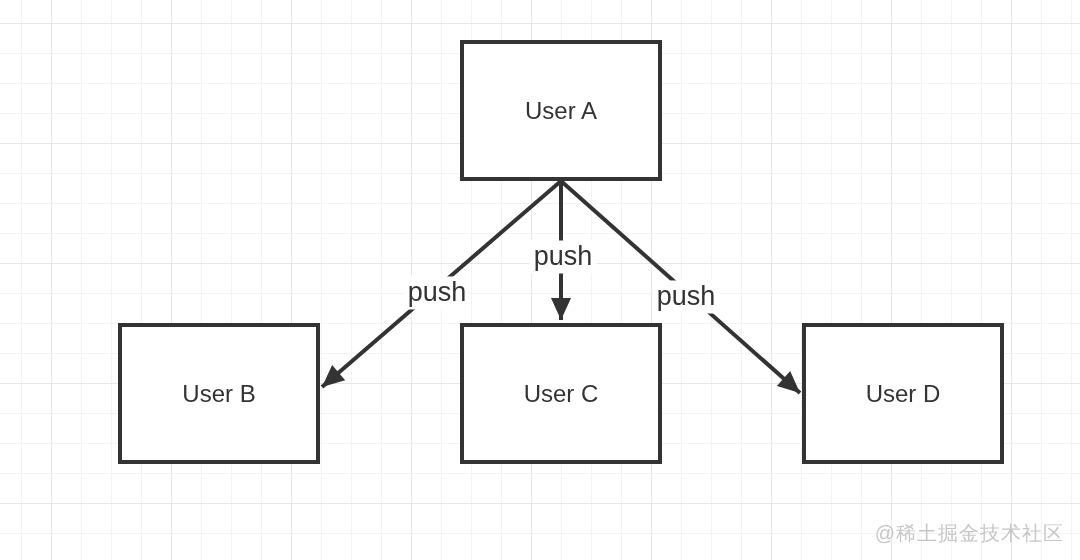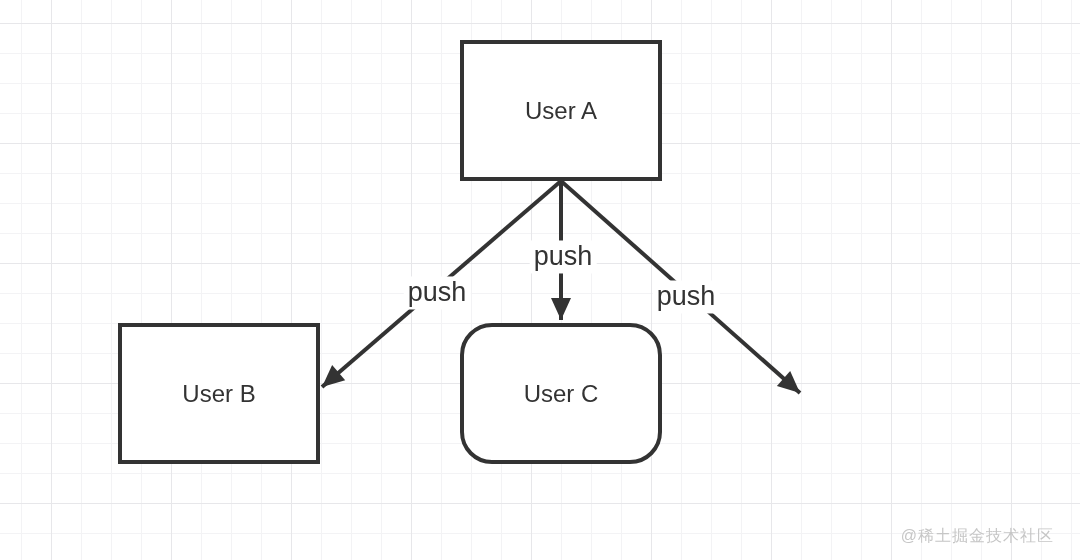--- a/index.html
+++ b/index.html
@@ -55,23 +55,23 @@
     transform: translate(-50%, -50%);
     background: #ffffff;
     padding: 1px 4px;
     font-size: 27px;
     line-height: 1.15;
     color: var(--text, #333333);
     white-space: nowrap;
   }
   .watermark {
     position: absolute;
-    right: 26px;
+    right: 16px;
     bottom: 13px;
-    font-size: 16px;
+    font-size: 20px;
     letter-spacing: 1px;
     color: var(--watermark, #c6c6c6);
     white-space: nowrap;
   }
 </style>
 </head>
 <body>
 
 <div class="canvas">
 
@@ -87,24 +87,27 @@
   </svg>
 
   <div class="node" style="left:460px; top:40px;">
     <span class="node-label">User A</span>
   </div>
 
   <div class="node" style="left:118px; top:323px;text-align:center;">
     <span class="node-label">User B</span>
   </div>
 
-  <div class="node" style="left:460px; top:323px;border-radius:32px;">
+  <div class="node" style="left:460px; top:323px;">
     <span class="node-label">User C</span>
   </div>
 
+  <div class="node" style="left:802px; top:323px;">
+    <span class="node-label">User D</span>
+  </div>
 
   <span class="edge-label" style="left:437px; top:293px;">push</span>
 
   <span class="edge-label" style="left:563px; top:257px;">push</span>
 
   <span class="edge-label" style="left:686px; top:297px;">push</span>
 
   <div class="watermark">@稀土掘金技术社区</div>
 
 </div>

